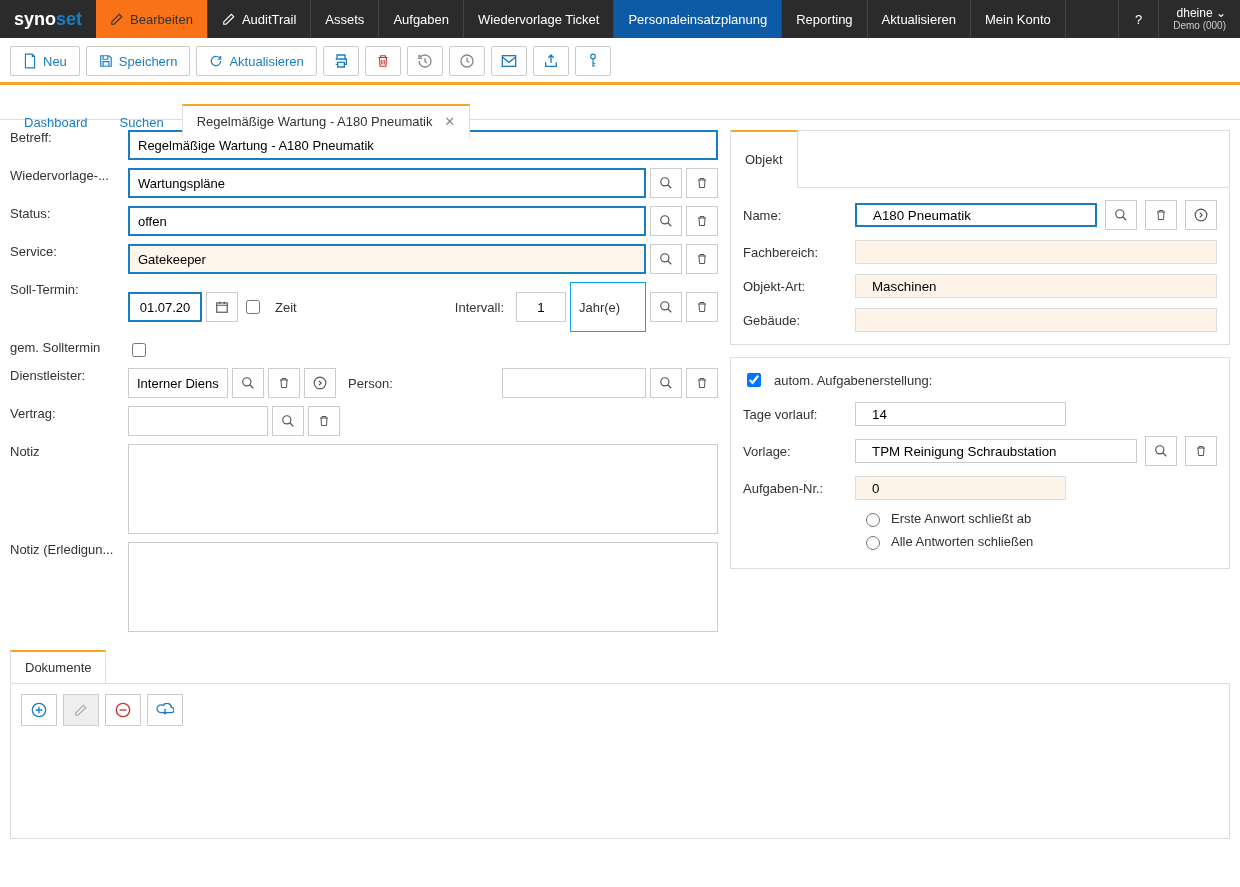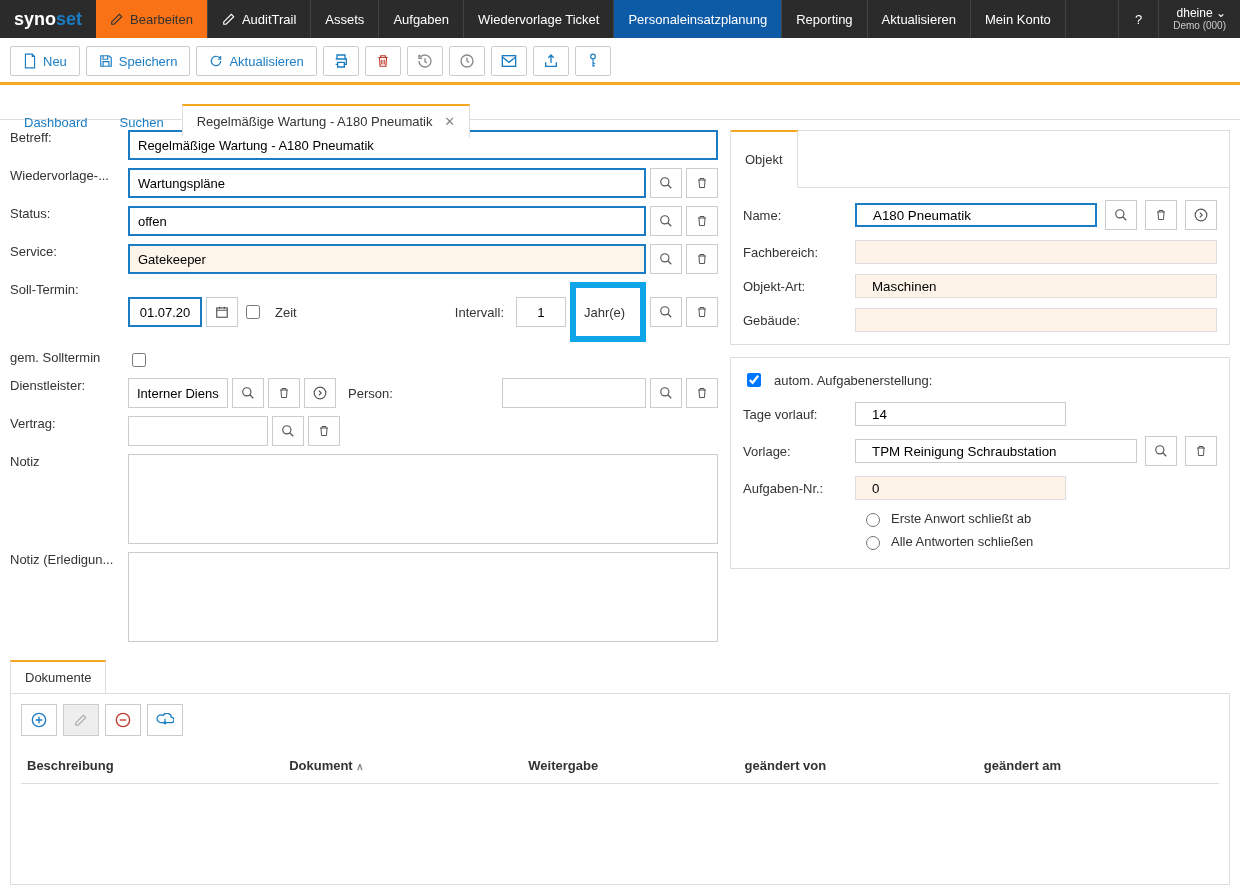--- a/index.html
+++ b/index.html
@@ -175,21 +175,21 @@
     flex-shrink: 0;
   }
   .textarea {
     border: 1px solid #ccc;
     flex: 1;
     height: 90px;
   }
   .input.date { width: 74px; flex: none; text-align: center; }
   .field-inline-label { font-size: 13px; margin: 0 8px; }
   .small-input { width: 50px; flex: none; border: 1px solid #ccc; text-align: center; padding: 6px 4px; height: 30px; }
-  .select-like { border: 6px solid #0ea5e9; padding: 24px 8px; height: 30px; min-width: 76px; display: inline-flex; align-items: center; }
+  .select-like { border: 1px solid #0ea5e9; padding: 24px 8px; height: 30px; min-width: 76px; display: inline-flex; align-items: center; }
 
   
   .panel {
     border: 1px solid #ddd;
     margin-bottom: 12px;
   }
   .panel-tabs {
     display: flex;
     border-bottom: 1px solid #ddd;
   }
@@ -664,25 +664,15 @@
             <circle cx="12" cy="12" r="10" fill="none" stroke="#c0392b" stroke-width="2"></circle>
             <path stroke="#c0392b" stroke-width="2" d="M7 12h10"></path>
           </svg>
       </div>
       <div class="docs-btn cloud">
         <svg width="18" height="14" viewBox="0 0 28 20">
             <path fill="none" stroke="#1a7dc4" stroke-width="2" d="M8 14a6 6 0 1 1 3-11 7 7 0 0 1 13 3 4 4 0 0 1 0 8H8z M14 8v8 M11 13l3 3 3-3"></path>
           </svg>
       </div>
     </div>
-    <div class="docs-table-header">
-      <div class="col-beschreibung">Beschreibung</div>
-      <div class="col-dokument">
-        <span>Dokument</span>
-        <span style="font-size:10px; color:#888">∧</span>
-      </div>
-      <div class="col-weitergabe">Weitergabe</div>
-      <div class="col-geandert-von">geändert von</div>
-      <div class="col-geandert-am">geändert am</div>
-    </div>
     <div style="height:90px"></div>
   </div>
 </div>
 
 </body></html>

